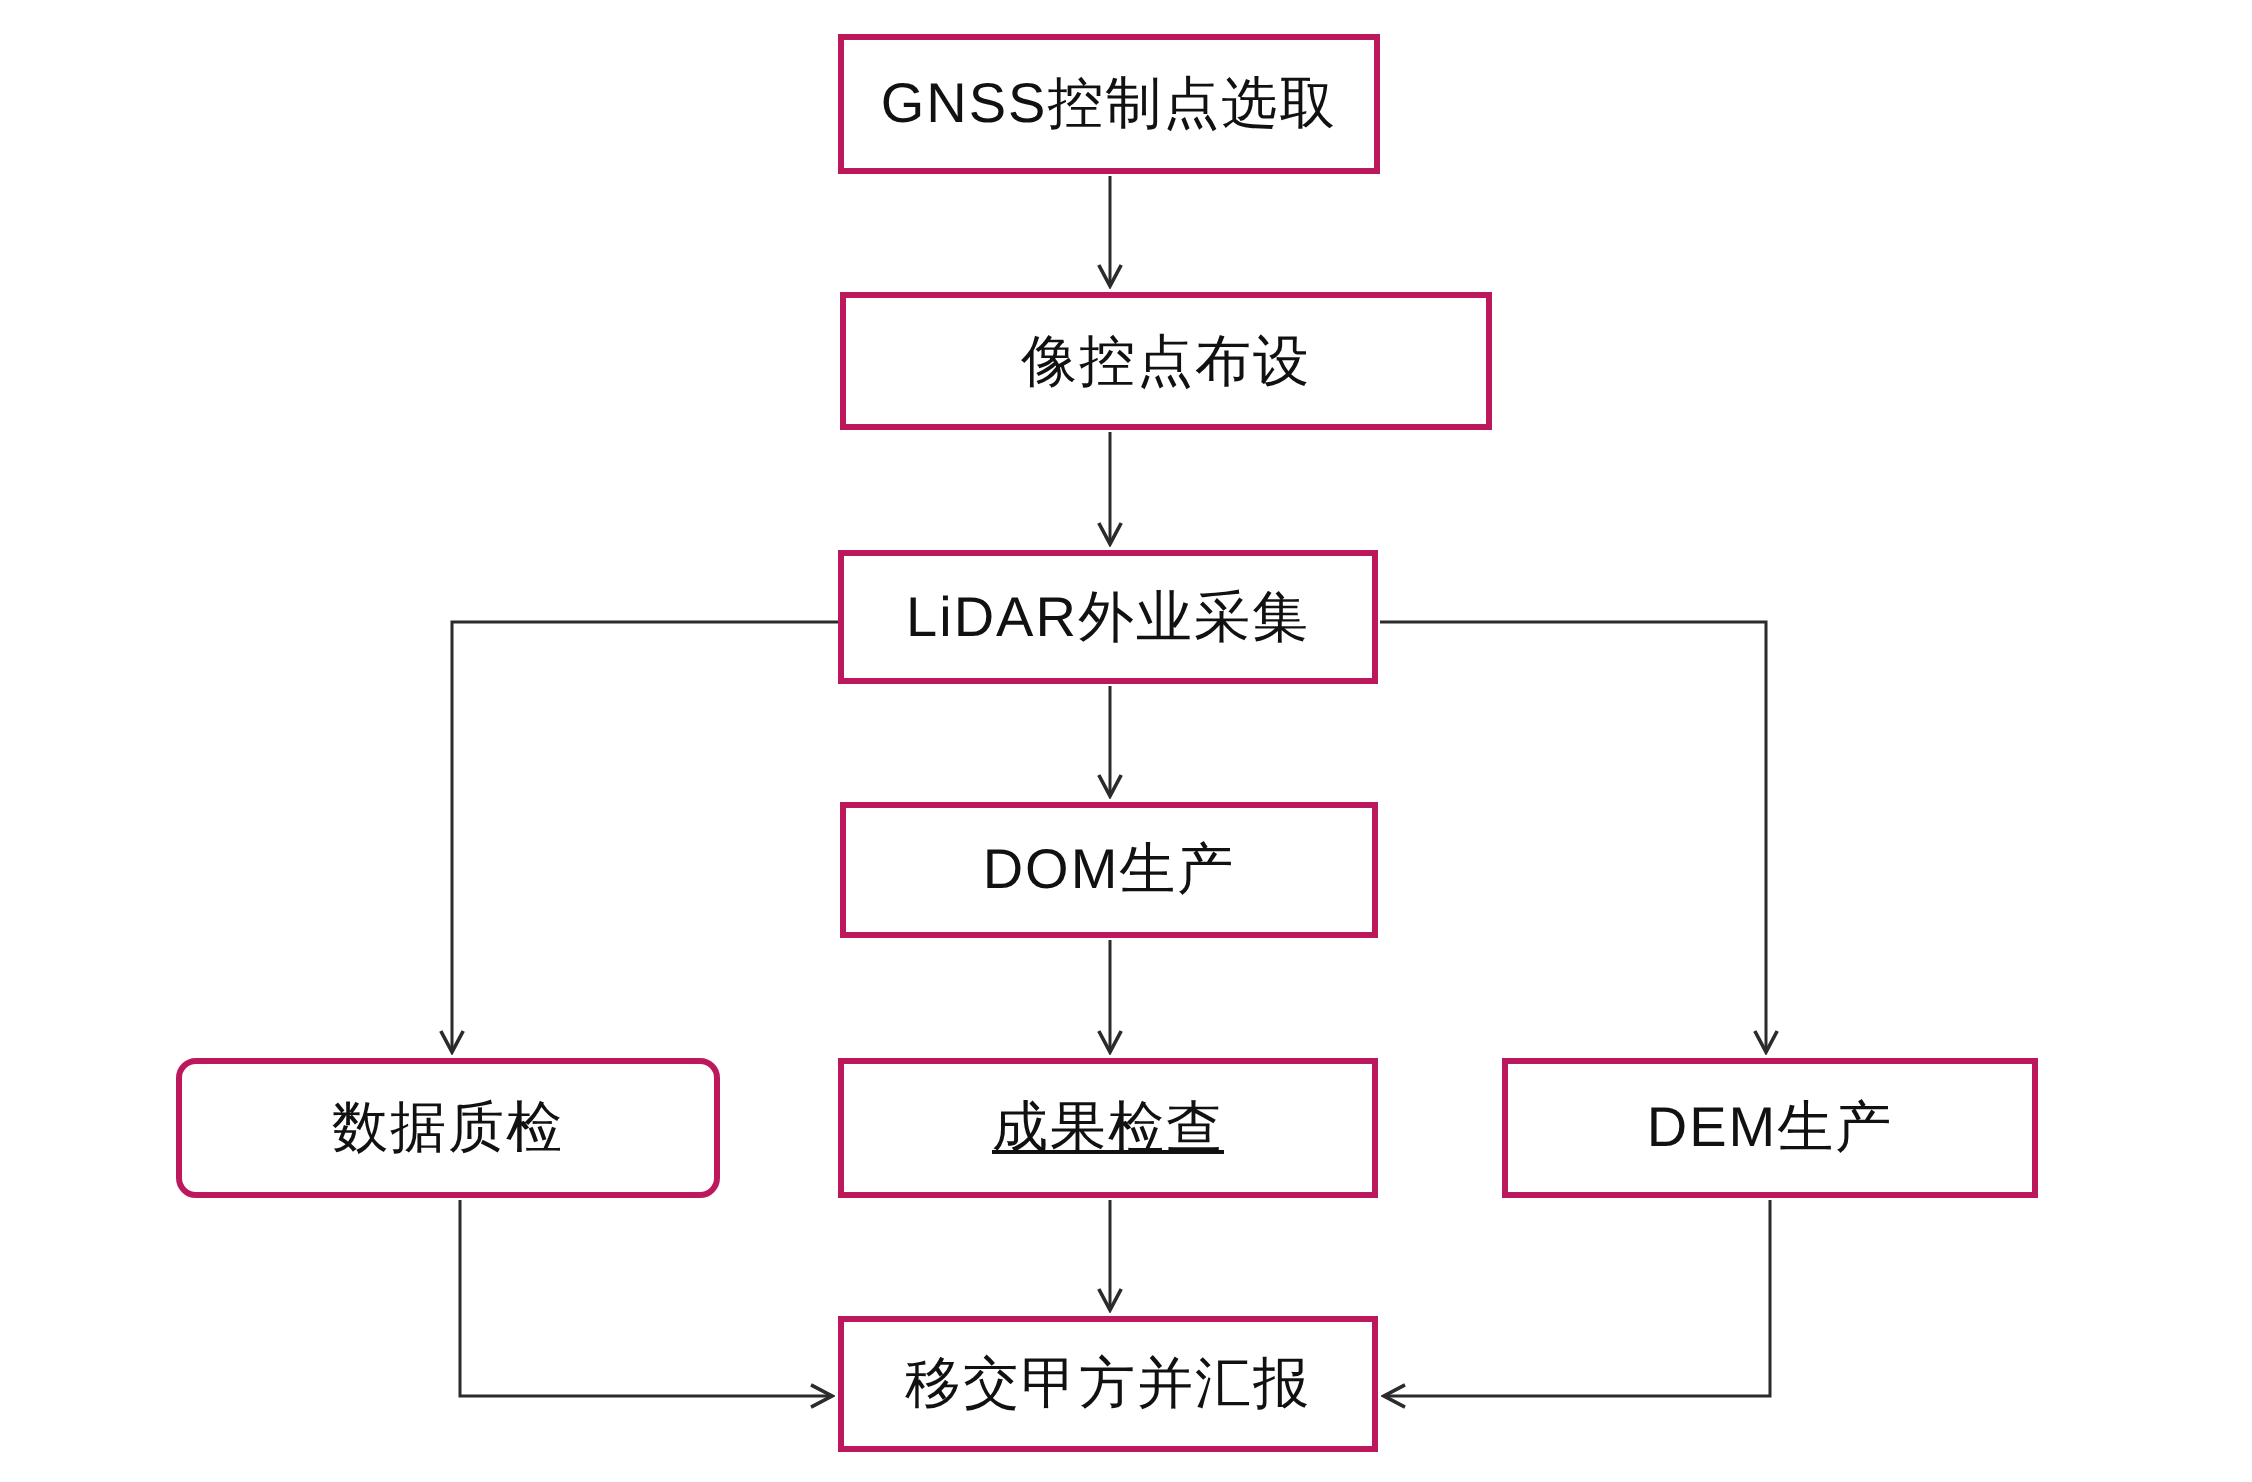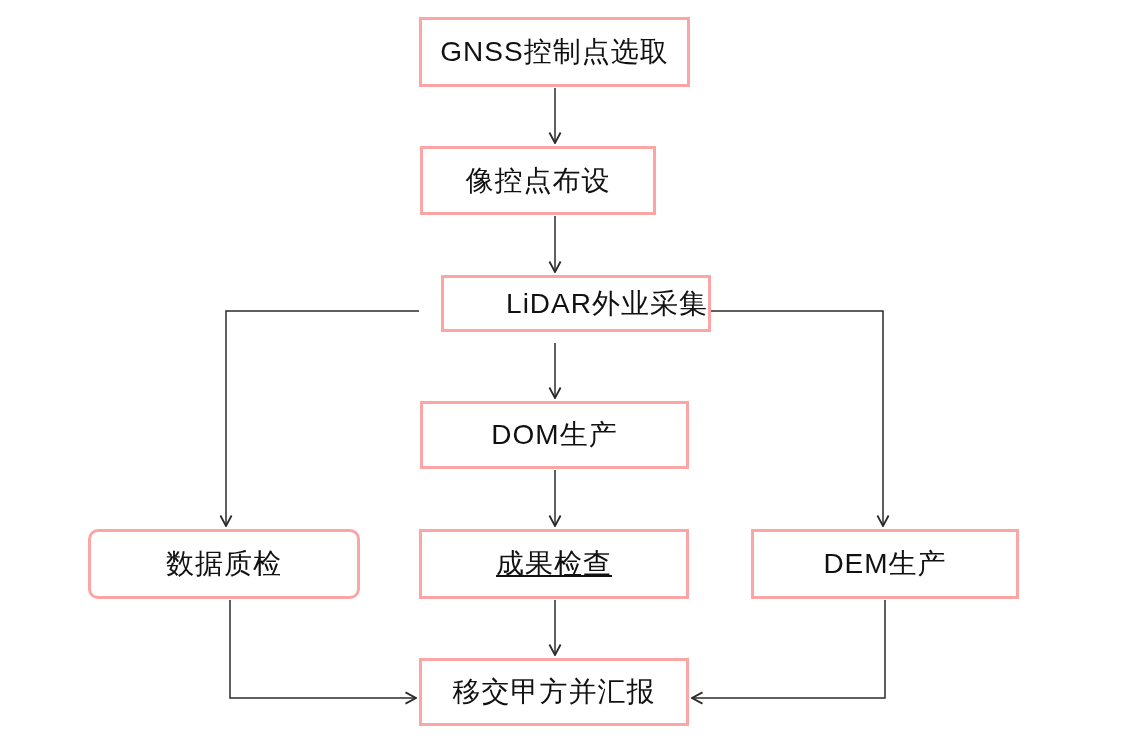--- a/index.html
+++ b/index.html
@@ -18,36 +18,36 @@
   .connectors {
     position: absolute;
     left: 0;
     top: 0;
     width: 1126px;
     height: 741px;
   }
   .node {
     position: absolute;
     box-sizing: border-box;
-    border: 3px solid #fca5a5;
+    border: 3px solid #be185d;
     background: #ffffff;
     display: flex;
     align-items: center;
     justify-content: center;
     text-align: center;
     font-size: 28px;
     color: #111111;
     letter-spacing: 1px;
     line-height: 1;
     white-space: nowrap;
   }
   
   .n-gnss          { left: 419px; top: 17px;  width: 271px; height: 70px; }
-  .n-image-control { left: 420px; top: 146px; width: 236px; height: 69px; }
-  .n-lidar         { left: 441px; top: 275px; width: 270px; height: 57px; justify-content: flex-end; }
+  .n-image-control { left: 420px; top: 146px; width: 326px; height: 69px; }
+  .n-lidar         { left: 419px; top: 275px; width: 270px; height: 67px; }
   .n-dom           { left: 420px; top: 401px; width: 269px; height: 68px; }
   .n-data-qc       { left: 88px;  top: 529px; width: 272px; height: 70px; border-radius: 10px; }
   .n-result-check  { left: 419px; top: 529px; width: 270px; height: 70px; text-decoration: underline; }
   .n-dem           { left: 751px; top: 529px; width: 268px; height: 70px; text-align: right; }
   .n-handover      { left: 419px; top: 658px; width: 270px; height: 68px; }
 </style>
 </head>
 <body>
 
 <div class="canvas">

